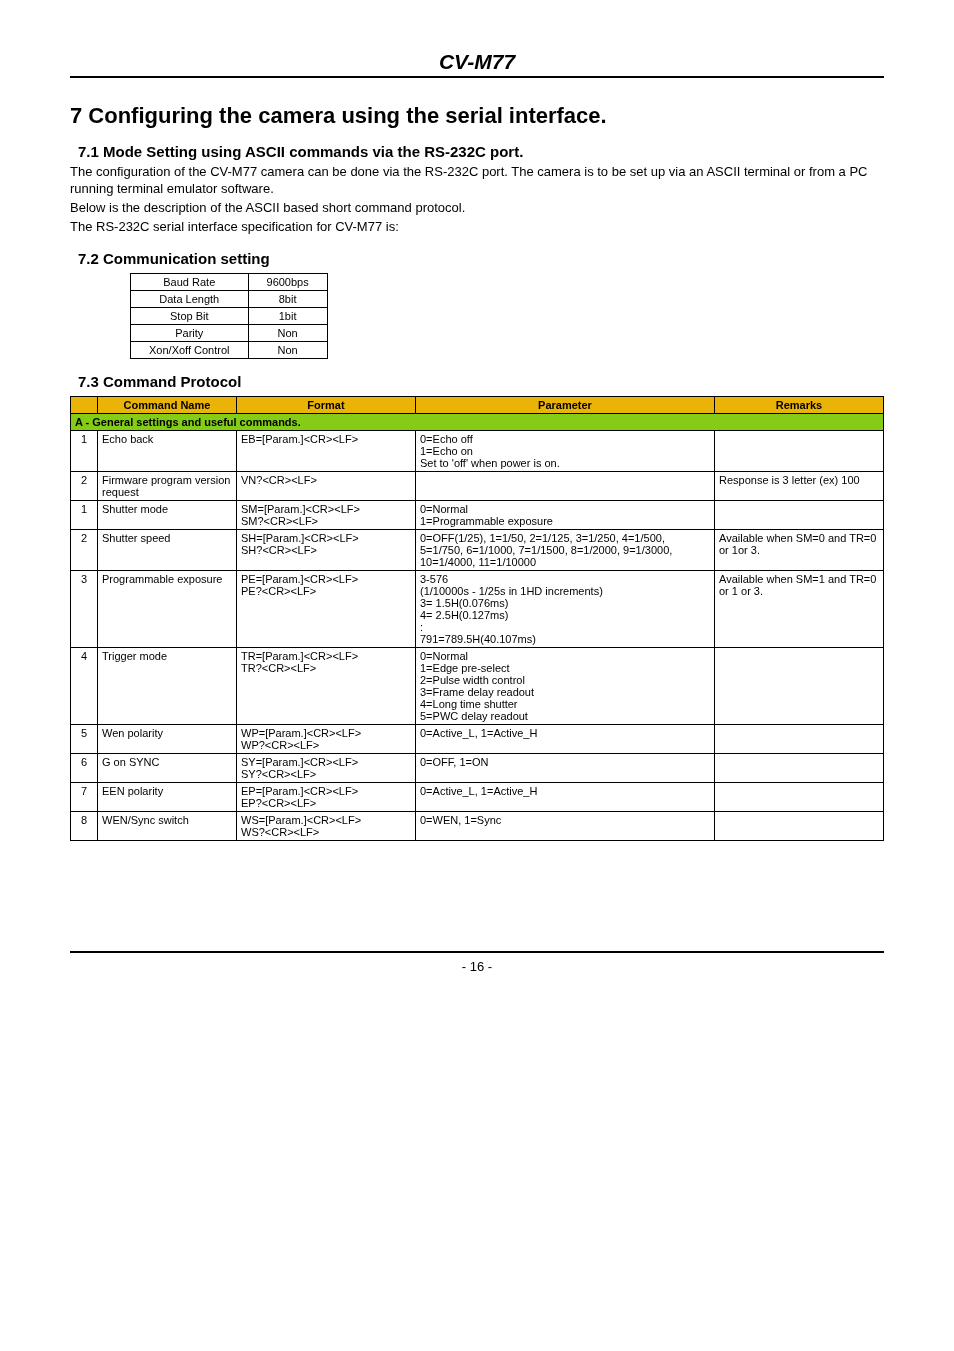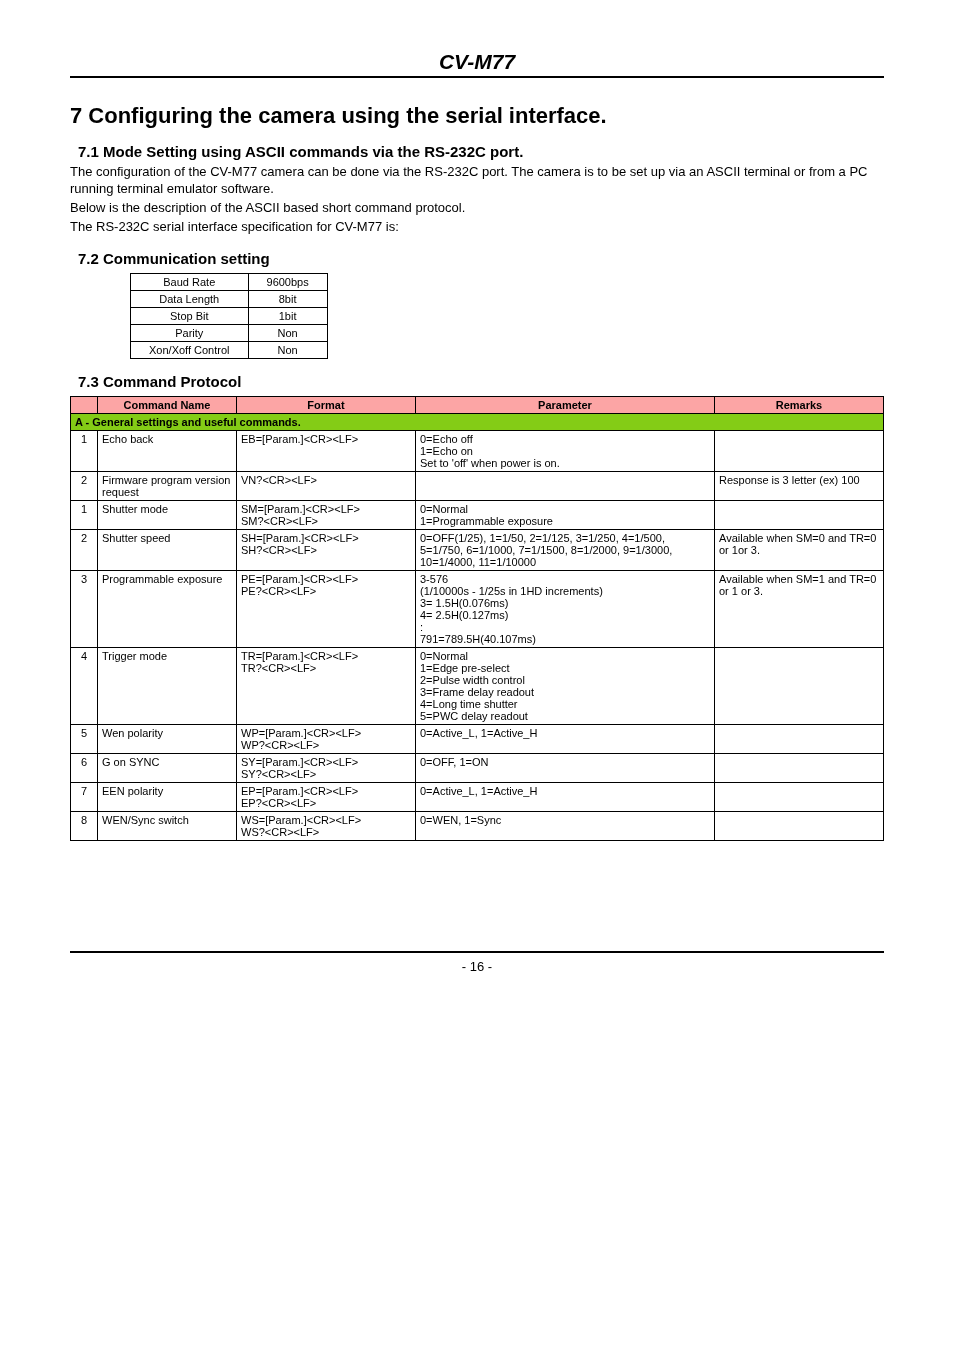--- a/index.html
+++ b/index.html
@@ -49,21 +49,21 @@
     width: 100%;
     margin-top: 6px;
     font-size: 11px;
   }
   .cmd-table th, .cmd-table td {
     border: 1px solid #000;
     padding: 2px 4px;
     vertical-align: top;
   }
   .cmd-table th {
-    background: #fca5a5;
+    background: #eab308;
     text-align: center;
     font-weight: bold;
   }
   .section-row td {
     background: #84cc16;
     font-weight: bold;
   }
   .num-col { width: 18px; text-align: center; }
   .name-col { width: 130px; }
   .format-col { width: 170px; }

